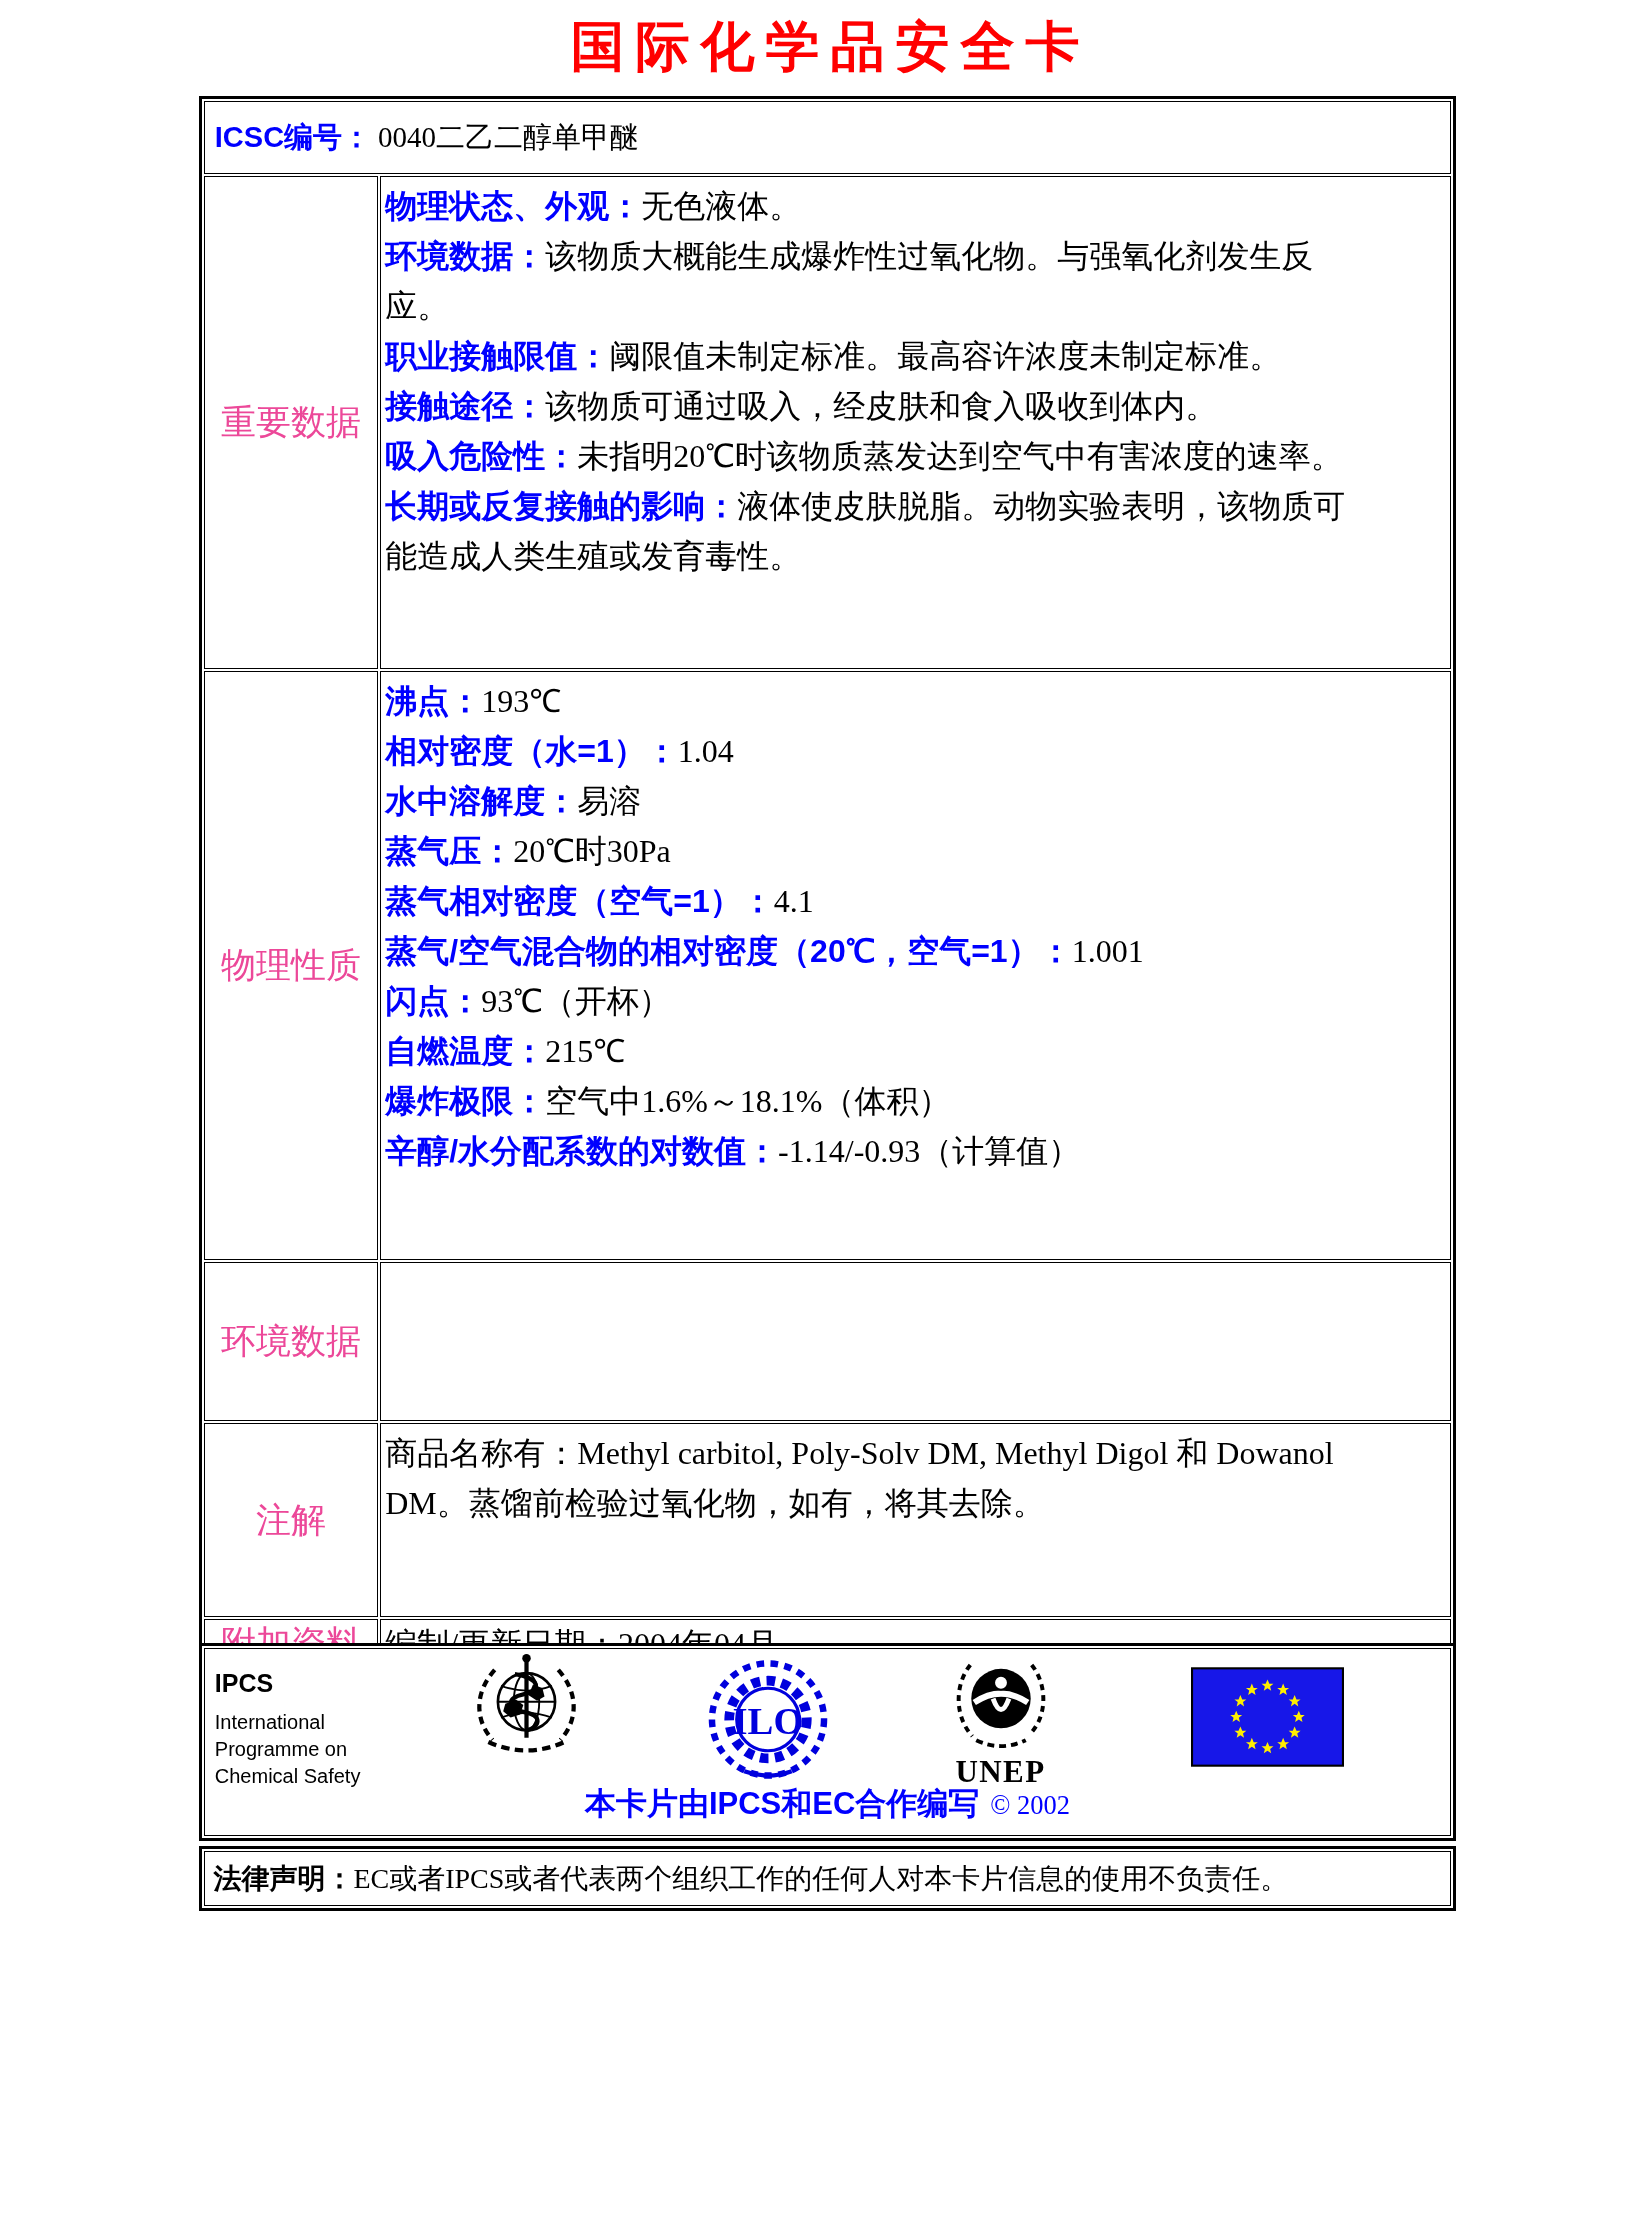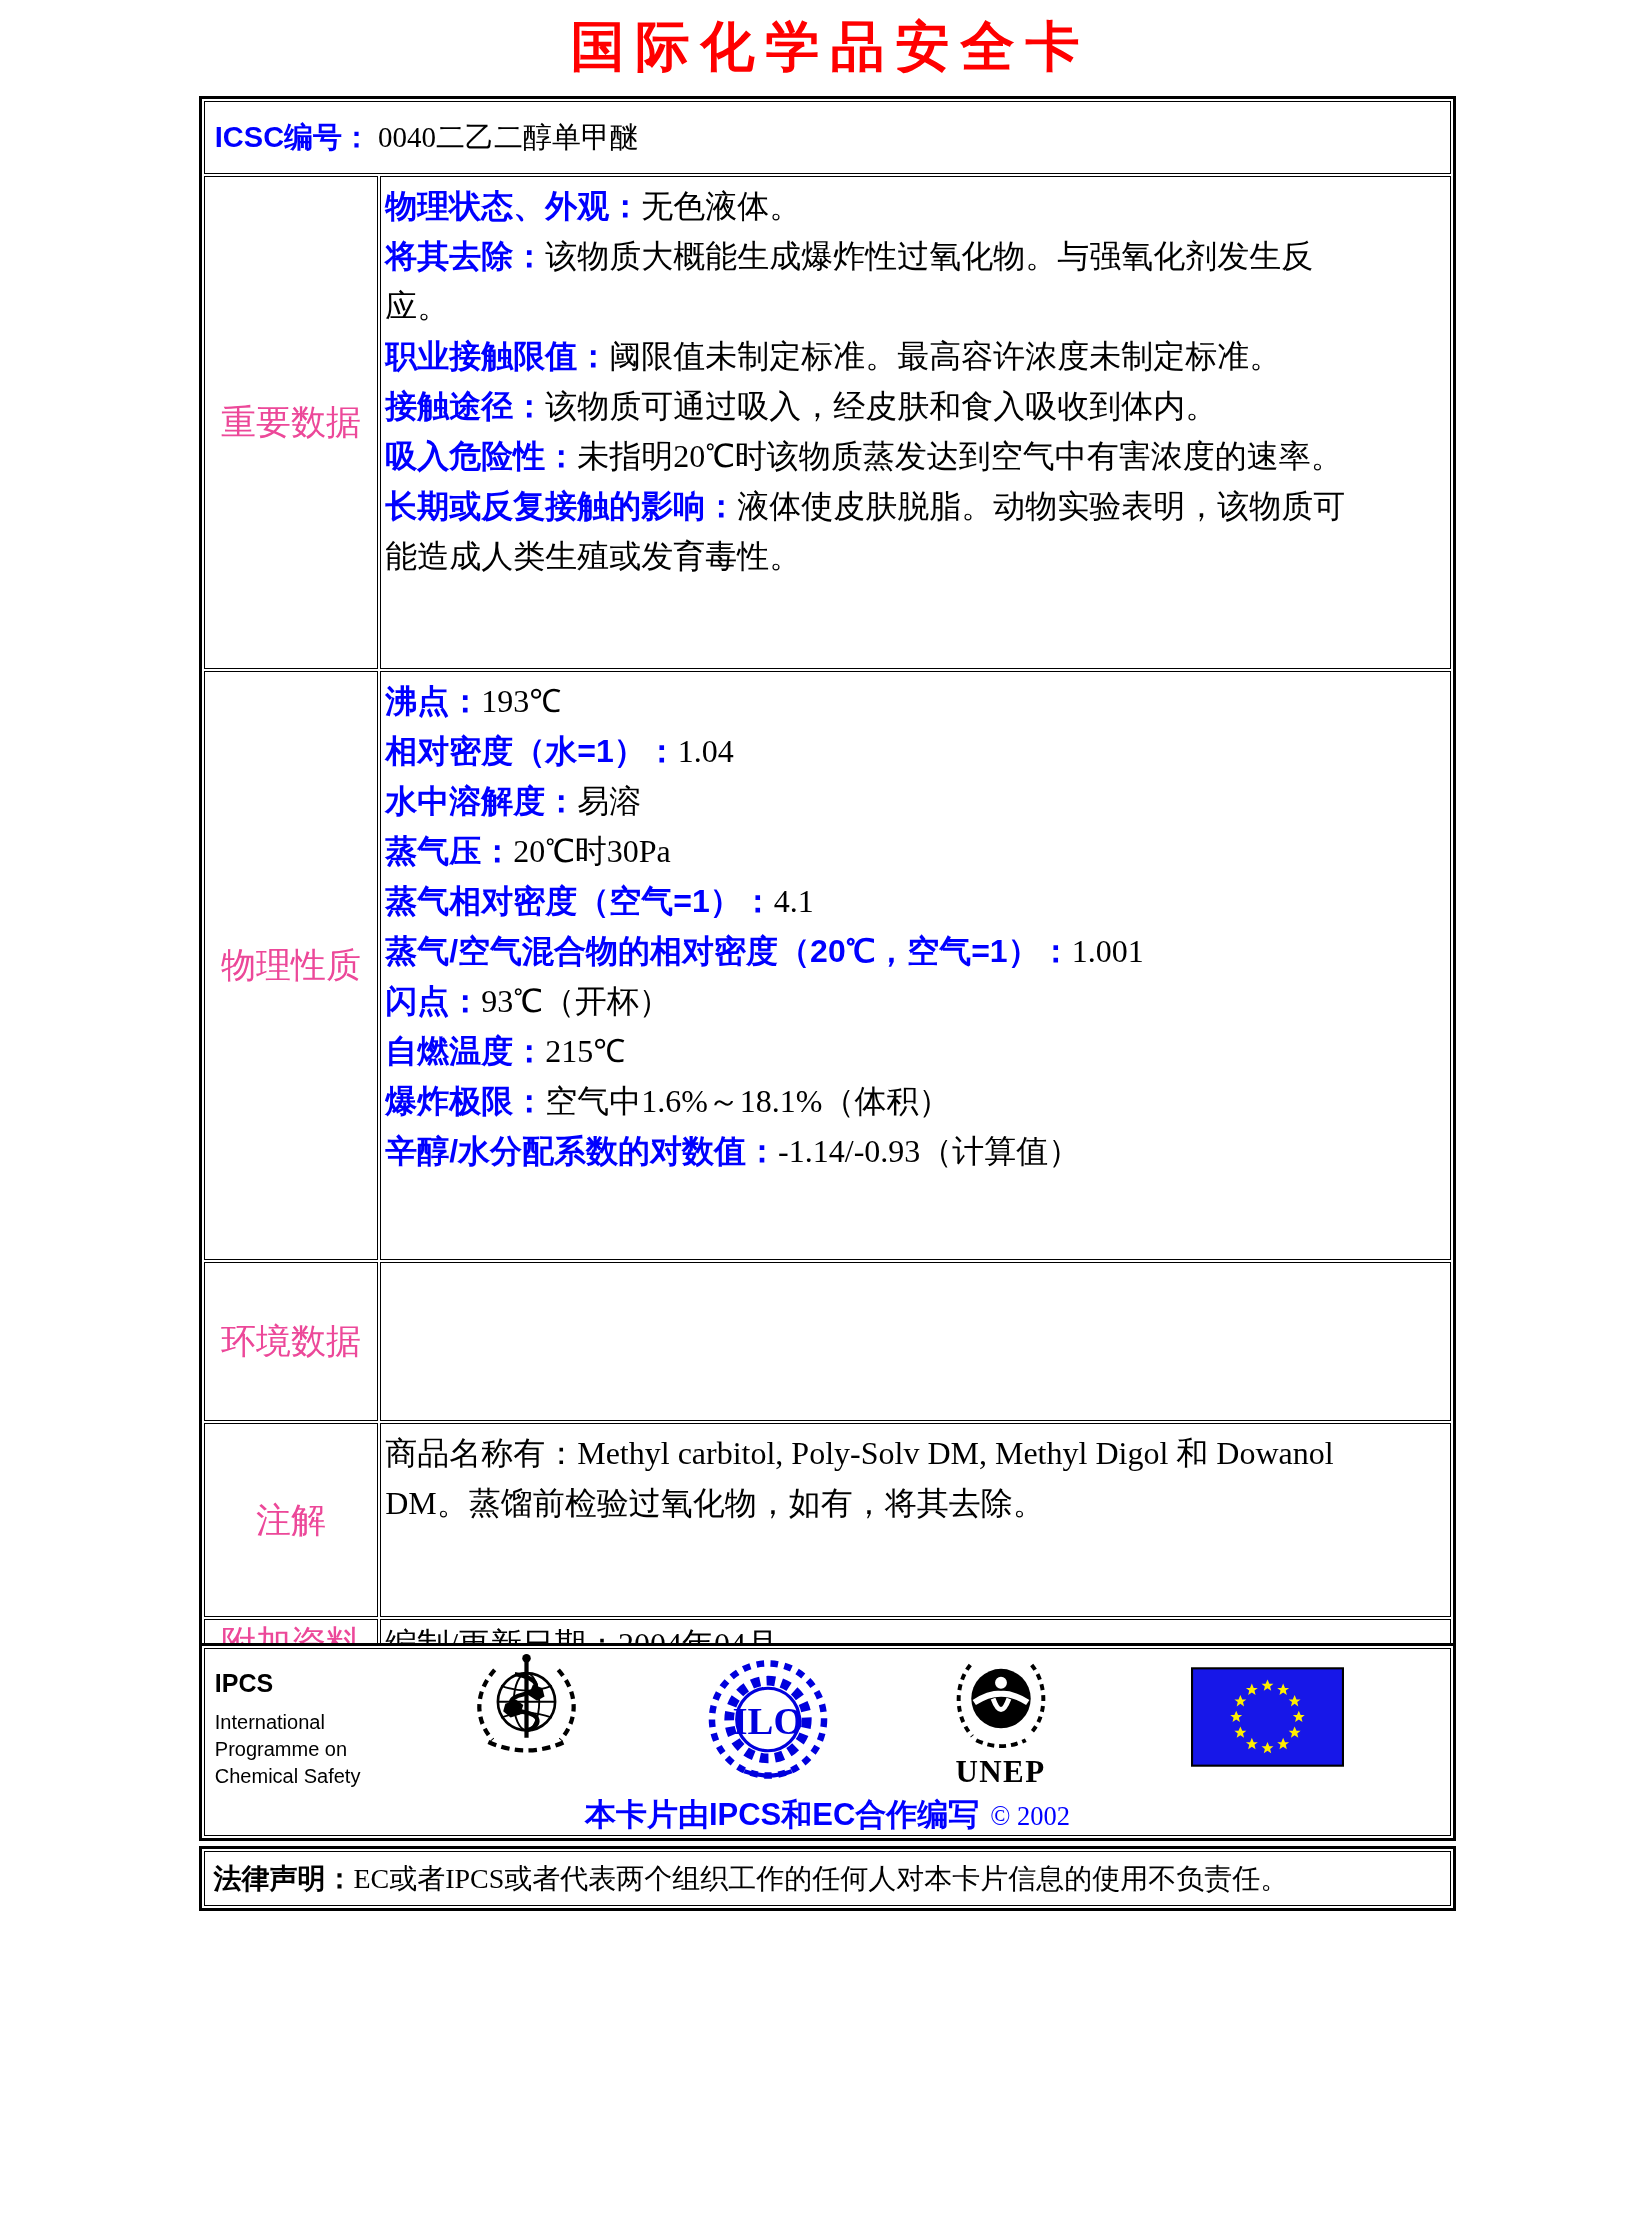--- a/index.html
+++ b/index.html
@@ -33,21 +33,21 @@
   .logo-cell{height:188px;position:relative;vertical-align:top;}
   .ipcs{position:absolute;left:9.8px;top:19.5px;font-family:"Liberation Sans",sans-serif;color:#000;}
   .ipcs-acr{font-size:25px;font-weight:bold;margin:0 0 11px 0;}
   .ipcs-ln{font-size:20px;line-height:27px;margin:0;}
   .who-pos{position:absolute;left:257px;top:4.2px;}
   .ilo-pos{position:absolute;left:498px;top:8.4px;}
   .unep-pos{position:absolute;left:738px;top:6px;width:115px;text-align:center;}
   .unep-word{font-family:"Liberation Serif",serif;font-weight:bold;font-size:31px;line-height:31px;
              letter-spacing:1.4px;margin-top:-4.2px;color:#000;}
   .eu-pos{position:absolute;left:986px;top:18px;}
-  .caption{position:absolute;left:0;top:145px;width:100%;text-align:center;color:#0000ff;}
+  .caption{position:absolute;left:0;top:134px;width:100%;text-align:center;color:#0000ff;}
   .cap-main{font-family:"Liberation Sans",sans-serif;font-weight:bold;font-size:31px;}
   .cap-copy{font-family:"Liberation Serif",serif;font-size:26.5px;margin-left:11px;}
   
   .legal-cell{height:55px;vertical-align:middle;padding-left:8.4px;}
   .legal-label{font-family:"Liberation Sans",sans-serif;font-weight:bold;font-size:28px;color:#000;}
   .legal-text{font-family:"Liberation Serif",serif;font-size:28px;color:#000;}
 </style>
 </head>
 <body>
 
@@ -68,21 +68,21 @@
           <span class="chem-name">二乙二醇单甲醚</span>
         </div>
       </td>
     </tr>
     <tr>
       <td class="hr2 label-cell">重要数据</td>
       <td class="hr2 content-cell">
 
           <p class="entry wrapnarrow"><span class="blabel">物理状态、外观：</span><span class="btext">无色液体。</span></p>
 
-          <p class="entry wrapnarrow"><span class="blabel">将其去除：</span><span class="btext">该物质大概能生成爆炸性过氧化物。与强氧化剂发生反应。</span></p>
+          <p class="entry wrapnarrow"><span class="blabel">环境数据：</span><span class="btext">该物质大概能生成爆炸性过氧化物。与强氧化剂发生反应。</span></p>
 
           <p class="entry wrapnarrow"><span class="blabel">职业接触限值：</span><span class="btext">阈限值未制定标准。最高容许浓度未制定标准。</span></p>
 
           <p class="entry wrapnarrow"><span class="blabel">接触途径：</span><span class="btext">该物质可通过吸入，经皮肤和食入吸收到体内。</span></p>
 
           <p class="entry wrapnarrow"><span class="blabel">吸入危险性：</span><span class="btext">未指明20℃时该物质蒸发达到空气中有害浓度的速率。</span></p>
 
           <p class="entry wrapnarrow"><span class="blabel">长期或反复接触的影响：</span><span class="btext">液体使皮肤脱脂。动物实验表明，该物质可能造成人类生殖或发育毒性。</span></p>
         </td>
     </tr>

